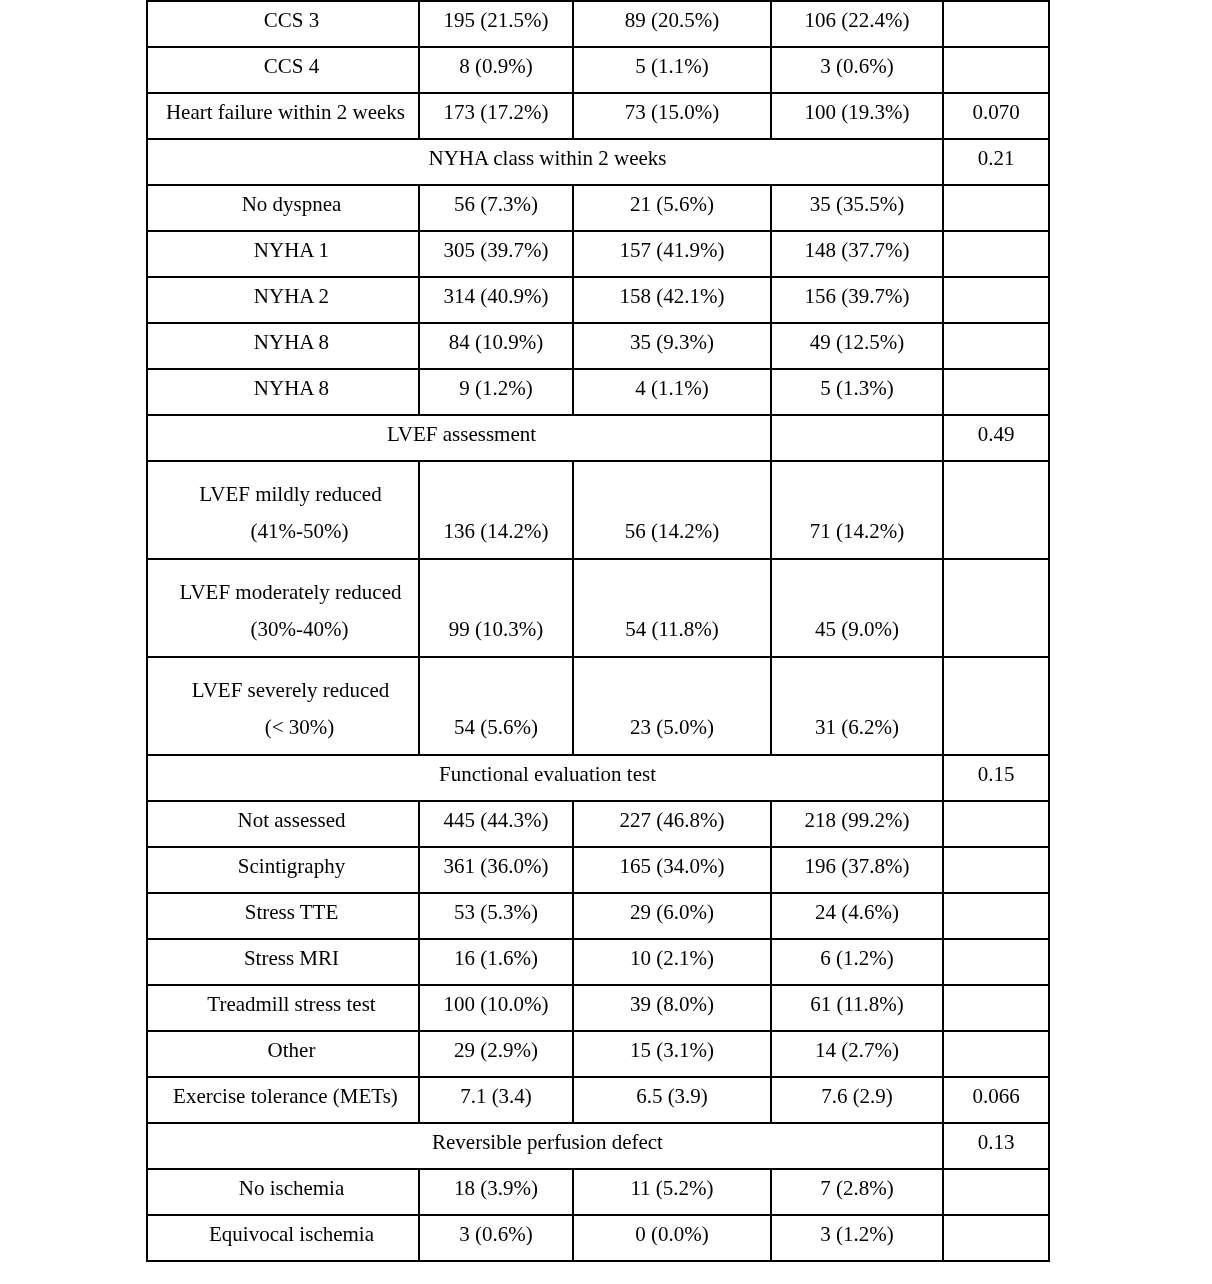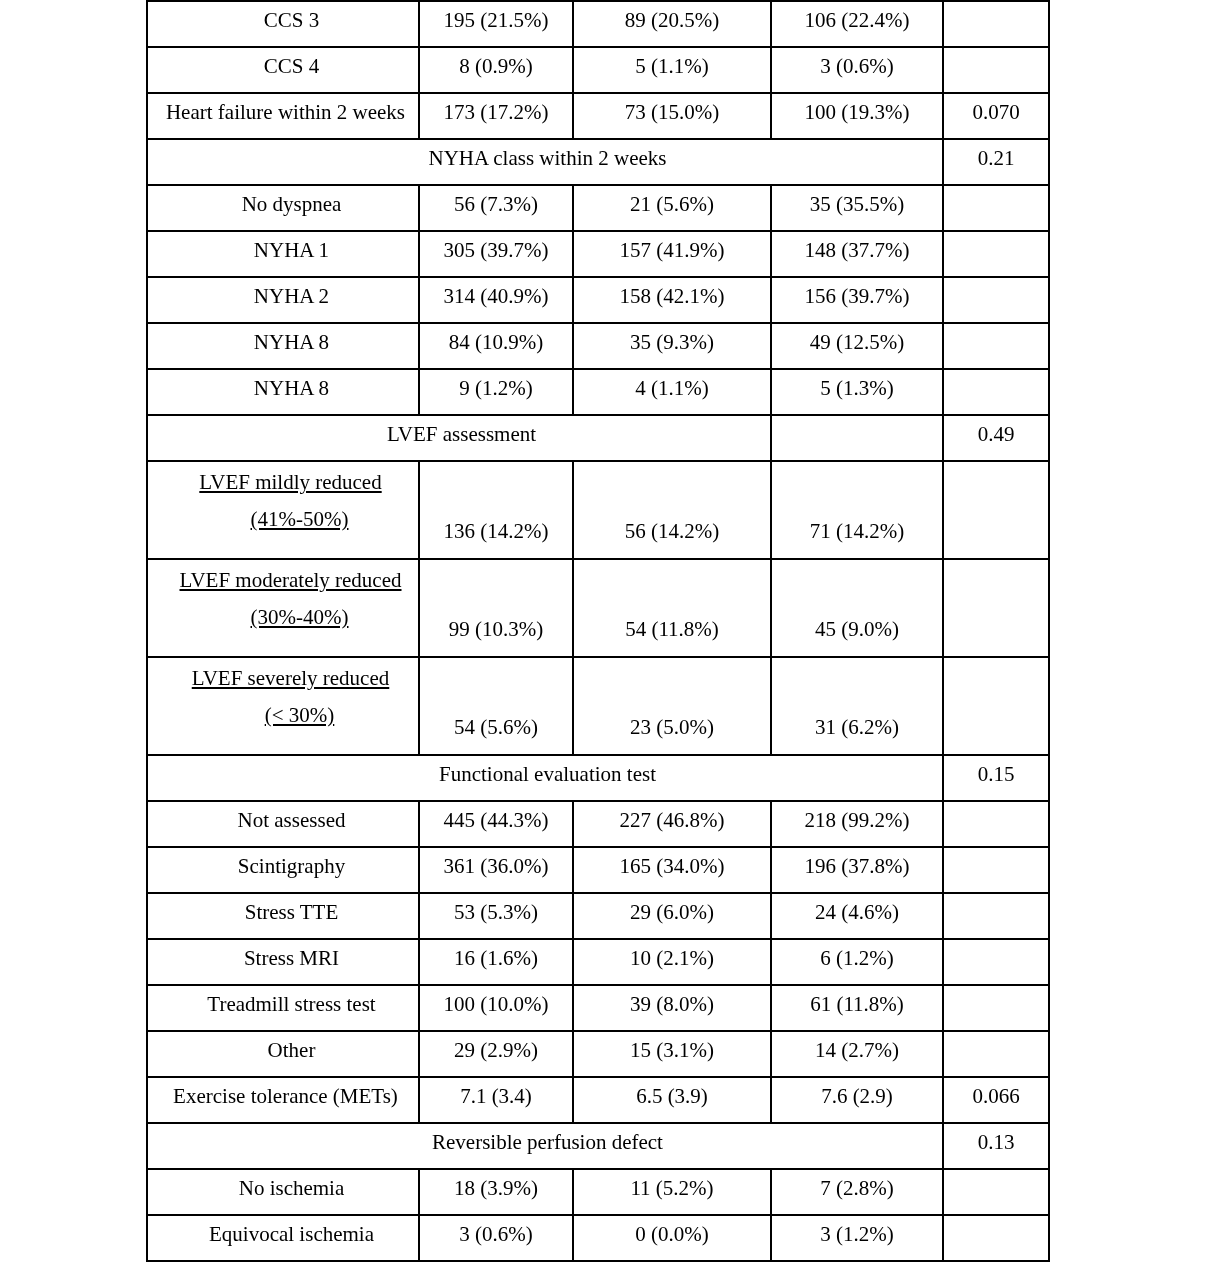--- a/index.html
+++ b/index.html
@@ -25,21 +25,21 @@
     padding: 5px 2px 0 2px;
     height: 39px; overflow: hidden;
     white-space: nowrap;
   }
   td.label { text-align: center; }
   td.ind0 { padding-left: 7px; }
   td.ind1 { padding-left: 19px; }
   td.val, td.pval { text-align: center; }
   tr.double td { height: 77px; }
   tr.double td.val, tr.double td.pval { vertical-align: bottom; padding-bottom: 14px; }
-  td.dbl { padding-left: 0; padding-top: 2px; text-decoration: underline; }
+  td.dbl { padding-left: 0; padding-top: 14px; }
   td.dbl .l1 { padding-left: 17px; line-height: 37px; }
   td.dbl .l2 { padding-left: 3px;  line-height: 37px; margin-left: 32px; }
 </style>
 </head>
 <body>
 
 <div class="table-wrap">
   <table>
     <colgroup>
       <col class="c0">

